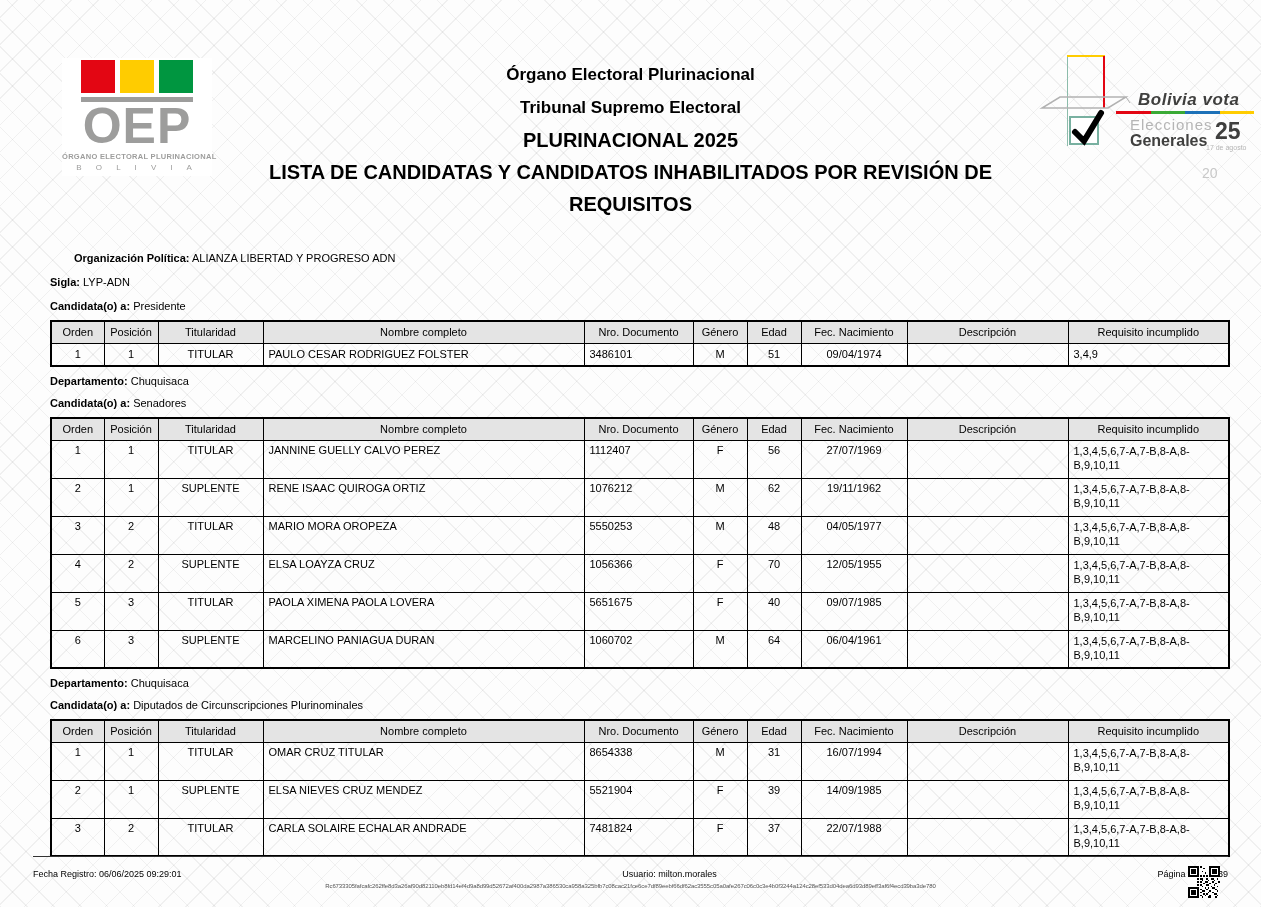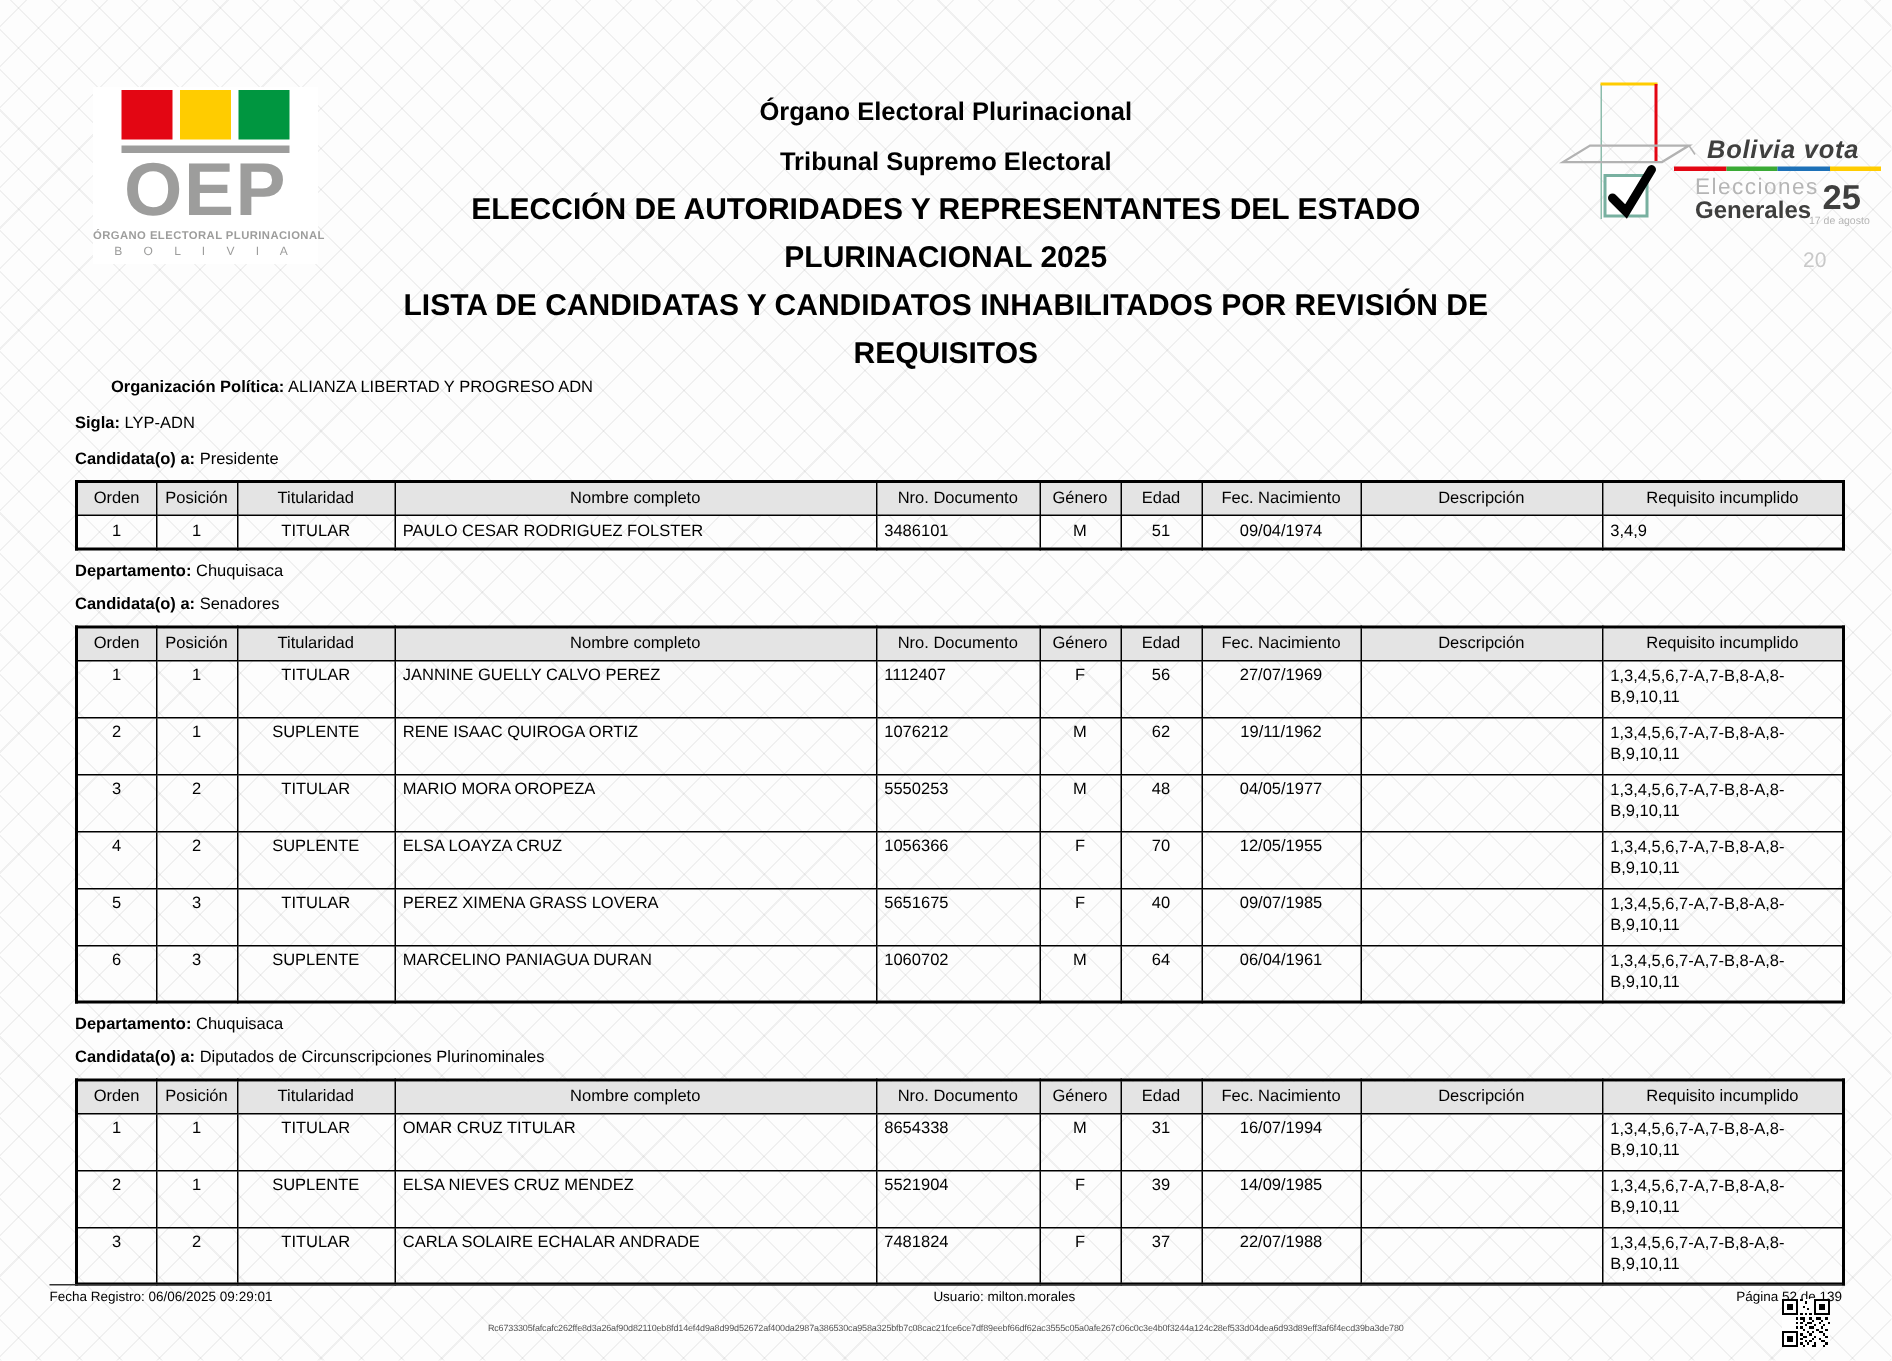--- a/index.html
+++ b/index.html
@@ -61,21 +61,21 @@
     vertical-align:top; overflow:hidden;
   }
   .data-table.compact td { height:23px; vertical-align:middle; }
   .data-table.tall td { height:38px; }
   .data-table td.col3, .data-table td.col4, .data-table td.col9 { text-align:left; }
   .data-table td.col9 { white-space:pre-line; line-height:14px; }
   
   .footer {
     position:absolute; top:856px; left:33px; width:1195px;
     border-top:1px solid #333; display:flex; justify-content:space-between;
-    font-size:9px; line-height:12px; padding-top:1px;
+    font-size:9px; line-height:12px; padding-top:11px;
   }
   .hash-line {
     position:absolute; top:883px; left:0; right:0;
     text-align:center; font-size:6px; color:#555; letter-spacing:-0.1px;
   }
   .qr { position:absolute; top:866px; left:1188px; width:32px; height:32px; background:#fff; }
 </style>
 </head>
 <body>
 
@@ -91,21 +91,20 @@
       </div>
       <div class="oep-bar"></div>
       <div class="oep-acronym">OEP</div>
       <div class="oep-orgline">ÓRGANO ELECTORAL PLURINACIONAL</div>
       <div class="oep-country">B O L I V I A</div>
     </div>
 
     <div class="titles">
       <div class="t-sm">Órgano Electoral Plurinacional</div>
       <div class="t-sm">Tribunal Supremo Electoral</div>
-      <div class="t-lg">ELECCIÓN DE AUTORIDADES Y REPRESENTANTES DEL ESTADO</div>
       <div class="t-lg">PLURINACIONAL 2025</div>
       <div class="t-lg">LISTA DE CANDIDATAS Y CANDIDATOS INHABILITADOS POR REVISIÓN DE</div>
       <div class="t-lg">REQUISITOS</div>
     </div>
 
     <div class="campaign">
       <svg class="sketch" width="231" height="118" viewBox="0 0 231 118">
         <line x1="37.5" y1="10" x2="37.5" y2="100" stroke="#8cbcab" stroke-width="1"></line>
         <line x1="37" y1="10" x2="75" y2="10" stroke="#ffcc00" stroke-width="2"></line>
         <line x1="74" y1="10" x2="74" y2="62" stroke="#e30613" stroke-width="2"></line>
@@ -276,21 +275,21 @@
               <td class="col6">70</td>
               <td class="col7">12/05/1955</td>
               <td class="col8"></td>
               <td class="col9">1,3,4,5,6,7-A,7-B,8-A,8-
 B,9,10,11</td>
             </tr>
             <tr>
               <td class="col0">5</td>
               <td class="col1">3</td>
               <td class="col2">TITULAR</td>
-              <td class="col3">PEREZ XIMENA GRASS LOVERA</td>
+              <td class="col3">PAOLA XIMENA PAOLA LOVERA</td>
               <td class="col4">5651675</td>
               <td class="col5">F</td>
               <td class="col6">40</td>
               <td class="col7">09/07/1985</td>
               <td class="col8"></td>
               <td class="col9">1,3,4,5,6,7-A,7-B,8-A,8-
 B,9,10,11</td>
             </tr>
             <tr>
               <td class="col0">6</td>

